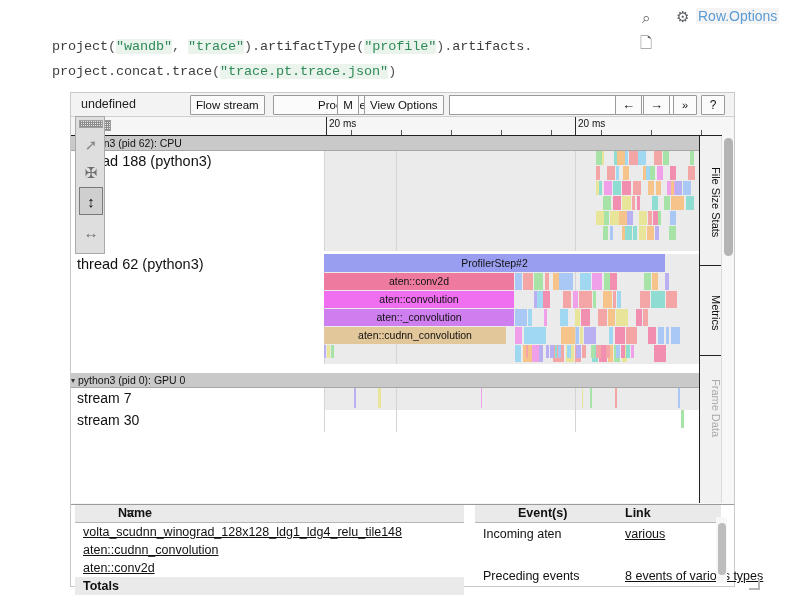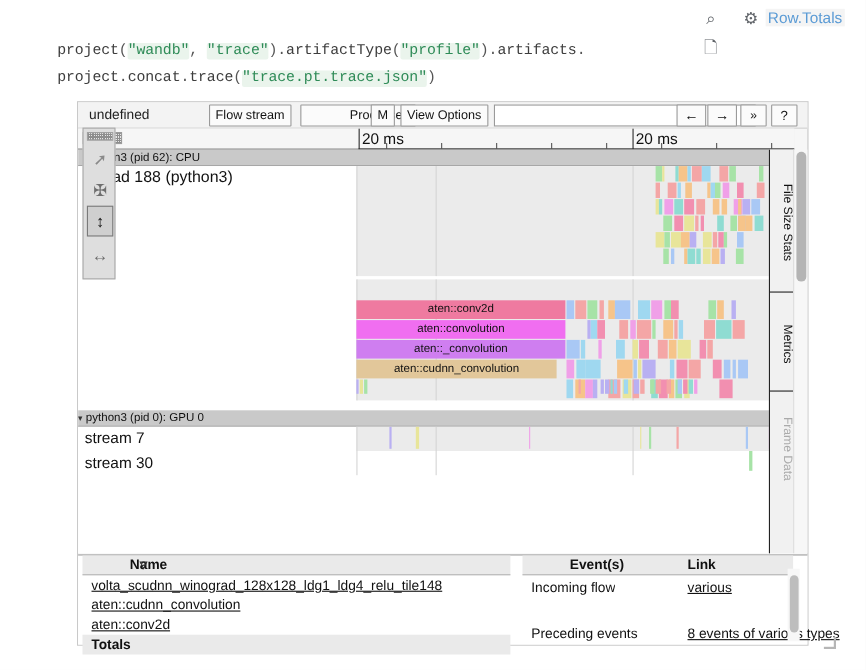--- a/index.html
+++ b/index.html
@@ -84,21 +84,21 @@
   .ruler-drag {
     position:absolute; left:4px; top:3px; width:36px; height:11px;
     background:
       repeating-linear-gradient(0deg,#8d8d8d 0 1px,transparent 1px 2px),
       repeating-linear-gradient(90deg,#8d8d8d 0 1px,transparent 1px 2px);
     background-color:#e6e6e6; border:1px solid #9b9b9b;
   }
   .ruler-sep { position:absolute; top:0; width:1px; height:19px; background:#2b2b2b; }
   .ruler-tick { position:absolute; bottom:0; width:1px; height:5px; background:#555; }
   .ruler-label {
-    position:absolute; top:1px; font-size:14px; color:#111;
+    position:absolute; top:1px; font-size:10px; color:#111;
     padding-left:2px;
   }
   #ruler-bottomline {
     position:absolute; left:255px; top:18px; width:396px; height:1px; background:#222;
   }
 
   
   #tool-palette {
     position:absolute; left:4px; top:23px; width:30px; height:138px;
     background:#dedede; border:1px solid #a9a9a9; z-index:40;
@@ -240,21 +240,21 @@
 
 <div id="code-cell">
   <div class="code-line l1" id="code-line-1"><span class="tok-fn">project</span><span class="tok-pn">(</span><span class="tok-str">"wandb"</span><span class="tok-pn">, </span><span class="tok-str">"trace"</span><span class="tok-pn">)</span><span class="tok-pn">.</span><span class="tok-fn">artifactType</span><span class="tok-pn">(</span><span class="tok-str">"profile"</span><span class="tok-pn">)</span><span class="tok-pn">.</span><span class="tok-fn">artifacts</span><span class="tok-pn">.</span></div>
   <div class="code-line l2" id="code-line-2"><span class="tok-fn">project</span><span class="tok-pn">.</span><span class="tok-fn">concat</span><span class="tok-pn">.</span><span class="tok-fn">trace</span><span class="tok-pn">(</span><span class="tok-str">"trace.pt.trace.json"</span><span class="tok-pn">)</span></div>
 </div>
 
 <div id="header-icons">
   <span class="hdr-ico" id="caret-icon">⌕</span>
   <span class="hdr-ico" id="copy-icon">🗋</span>
   <span class="hdr-ico" id="gear-icon">⚙</span>
-  <span id="row-tracer-label">Row.Totals</span>
+  <span id="row-tracer-label">Row.Options</span>
 </div>
 
 <div id="tracer">
 
   <div id="tracer-toolbar">
     <span id="title-undefined">undefined</span>
     <div class="tb-btn" id="btn-flow-events">Flow stream</div>
     <div class="tb-btn" id="btn-processes">Processes</div>
     <div class="tb-btn" id="btn-m">M</div>
     <div class="tb-btn" id="btn-view-options">View Options</div>
@@ -306,20 +306,21 @@
         <div class="vline" style="left: 646px;"></div>
       </div>
       <div class="track-label" style="top: 17px;">thread 188 (python3)</div>
       <div class="track-row" style="top: 118px; height: 110px;">
         <div class="shade" style="left: 253px; width: 398px;"></div>
         <div class="vline" style="left: 253px;"></div>
         <div class="vline" style="left: 325px;"></div>
         <div class="vline" style="left: 504px;"></div>
         <div class="vline" style="left: 646px;"></div>
       </div>
+      <div class="track-label" style="top: 120px;">thread 62 (python3)</div>
       <div class="group-header" style="top: 237px;">
         <span class="gh-tri">▾</span>
         <span class="gh-label">python3 (pid 0): GPU 0</span>
         <span class="gh-x">X</span>
       </div>
       <div class="track-row" style="top: 252px; height: 22px;">
         <div class="shade" style="left: 253px; width: 398px;"></div>
         <div class="vline" style="left: 253px;"></div>
         <div class="vline" style="left: 325px;"></div>
         <div class="vline" style="left: 504px;"></div>
@@ -389,20 +390,21 @@
       <div class="slice" style="left: 583.5px; top: 90px; width: 4.5px; height: 14px; background: rgb(185, 176, 242);"></div>
       <div class="slice" style="left: 597.8px; top: 90px; width: 7px; height: 14px; background: rgb(167, 227, 167);"></div>
       <div class="slice" style="left: 619.1px; top: 15px; width: 3.8px; height: 14px; background: rgb(167, 227, 167);"></div>
       <div class="slice" style="left: 616.5px; top: 30px; width: 7.7px; height: 14px; background: rgb(244, 166, 166);"></div>
       <div class="slice" style="left: 600px; top: 45px; width: 2.9px; height: 14px; background: rgb(246, 196, 138);"></div>
       <div class="slice" style="left: 603.7px; top: 45px; width: 7.1px; height: 14px; background: rgb(185, 176, 242);"></div>
       <div class="slice" style="left: 612px; top: 45px; width: 7.8px; height: 14px; background: rgb(169, 200, 245);"></div>
       <div class="slice" style="left: 600px; top: 60px; width: 7px; height: 14px; background: rgb(246, 196, 138);"></div>
       <div class="slice" style="left: 607.4px; top: 60px; width: 5.8px; height: 14px; background: rgb(246, 196, 138);"></div>
       <div class="slice" style="left: 615.2px; top: 60px; width: 7.6px; height: 14px; background: rgb(143, 220, 210);"></div>
+      <div class="slice" style="left: 253px; top: 118px; width: 341px; height: 18px; background: rgb(154, 158, 240); line-height: 18px;">ProfilerStep#2</div>
       <div class="slice" style="left: 253px; top: 137px; width: 190px; height: 17px; background: rgb(239, 122, 160); line-height: 17px;">aten::conv2d</div>
       <div class="slice" style="left: 253px; top: 155px; width: 190px; height: 17px; background: rgb(240, 110, 240); line-height: 17px;">aten::convolution</div>
       <div class="slice" style="left: 253px; top: 173px; width: 190px; height: 17px; background: rgb(207, 126, 240); line-height: 17px;">aten::_convolution</div>
       <div class="slice" style="left: 253px; top: 191px; width: 182px; height: 17px; background: rgb(226, 199, 154); line-height: 17px;">aten::cudnn_convolution</div>
       <div class="slice" style="left: 444px; top: 137px; width: 6.7px; height: 17px; background: rgb(169, 200, 245);"></div>
       <div class="slice" style="left: 451.7px; top: 137px; width: 10px; height: 17px; background: rgb(244, 166, 166);"></div>
       <div class="slice" style="left: 462.6px; top: 137px; width: 9.9px; height: 17px; background: rgb(167, 227, 167);"></div>
       <div class="slice" style="left: 473.7px; top: 137px; width: 3.9px; height: 17px; background: rgb(244, 166, 166);"></div>
       <div class="slice" style="left: 481.8px; top: 137px; width: 5.8px; height: 17px; background: rgb(246, 196, 138);"></div>
       <div class="slice" style="left: 488.2px; top: 137px; width: 13.5px; height: 17px; background: rgb(169, 200, 245);"></div>
@@ -526,21 +528,21 @@
         </div>
     </div>
 
     <div id="details-right">
       <div class="dt-header">
         <span class="h1">Event(s)</span>
         <span class="h2">Link</span>
       </div>
       <div id="details-right-rows">
           <div class="dt-row plain" style="top: 20px; height: 21px;">
-            <span class="c1">Incoming flow</span>
+            <span class="c1">Incoming aten</span>
             <span class="c2" style="text-decoration: underline;">various</span>
           </div>
           <div class="dt-row plain" style="top: 62px; height: 21px;">
             <span class="c1">Preceding events</span>
             <span class="c2" style="text-decoration: underline;">8 events of various types</span>
           </div>
         </div>
       <div id="det-scroll">
         <div id="det-scroll-thumb"></div>
       </div>

